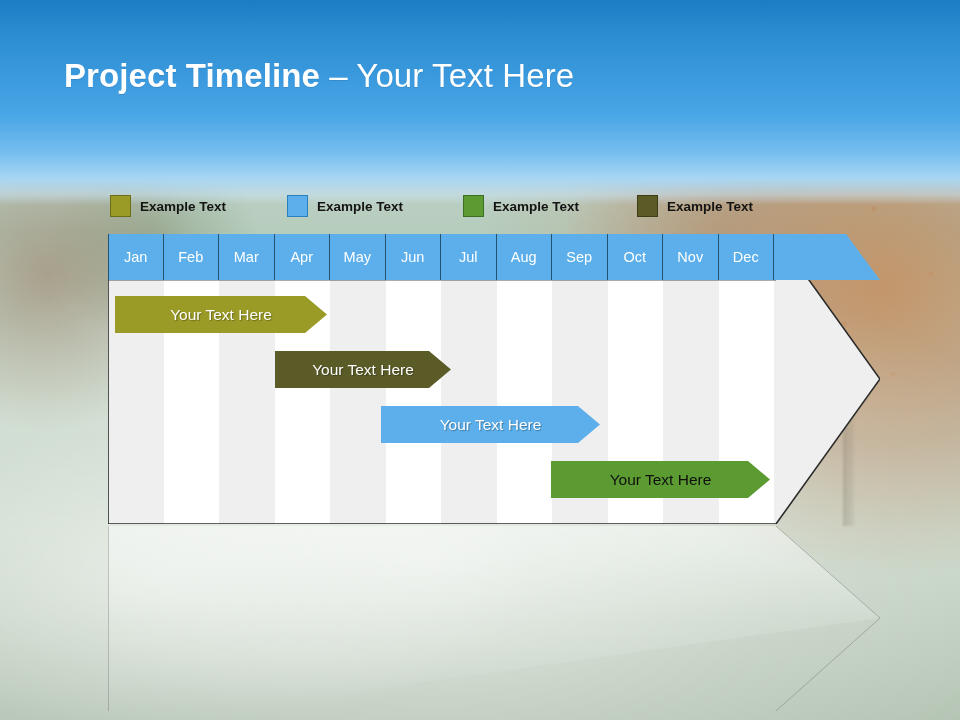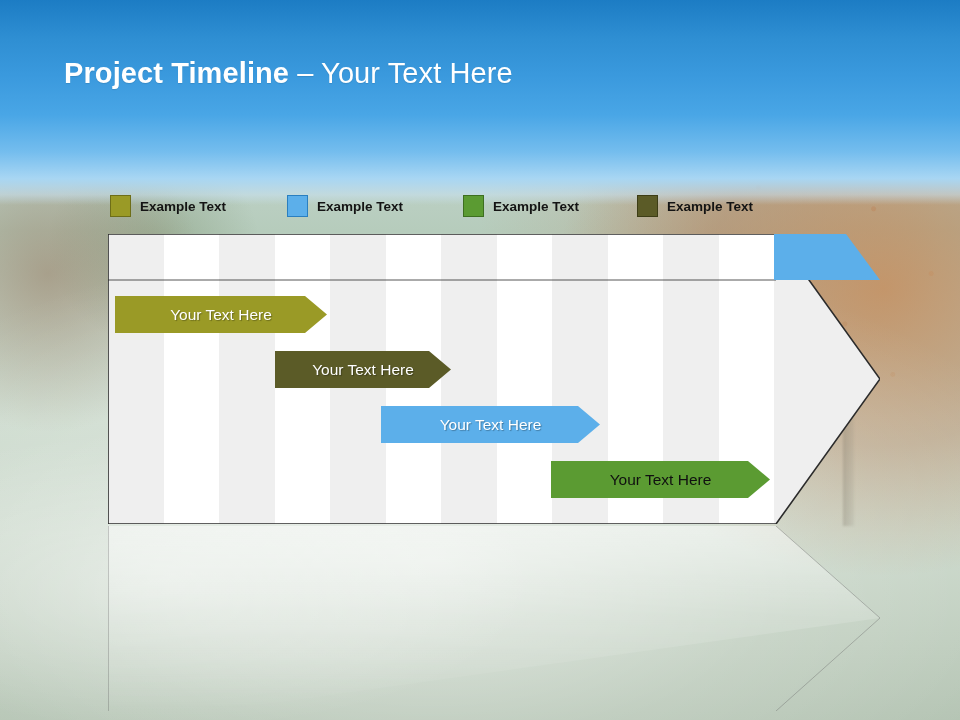--- a/index.html
+++ b/index.html
@@ -88,21 +88,21 @@
       #74bdee 74%,
       #a8d6f3 87%,
       rgba(200,226,243,0.55) 95%,
       rgba(214,232,243,0) 100%);
   }
 
   
   .title {
     position: absolute;
     left: 64px; top: 57px;
-    font-size: 29px;
+    font-size: 33px;
     color: #ffffff;
     letter-spacing: 0.1px;
     white-space: nowrap;
     text-shadow: 0 1px 1px rgba(0,0,0,0.10);
   }
   .title .t-bold { font-weight: bold; }
   .title .t-reg  { font-weight: normal; }
 
   
   .legend {
@@ -283,20 +283,34 @@
           <div class="stripe-tail"></div>
         </div>
     </div>
 
     <svg class="chart-outline" width="772" height="290" viewBox="0 0 772 290">
       <polygon points="0,0 668,0 772,145 668,290 0,290" fill="none" stroke="#2b2b2b" stroke-width="1.6"></polygon>
       <line x1="0" y1="46" x2="668" y2="46" stroke="#2b2b2b" stroke-width="0.8"></line>
     </svg>
 
     <div class="month-cap"></div>
+    <div class="months" id="months">
+        <div class="month" style="background: rgb(92, 175, 234); color: rgb(255, 255, 255);">Jan</div>
+        <div class="month" style="background: rgb(92, 175, 234); color: rgb(255, 255, 255);">Feb</div>
+        <div class="month" style="background: rgb(92, 175, 234); color: rgb(255, 255, 255);">Mar</div>
+        <div class="month" style="background: rgb(92, 175, 234); color: rgb(255, 255, 255);">Apr</div>
+        <div class="month" style="background: rgb(92, 175, 234); color: rgb(255, 255, 255);">May</div>
+        <div class="month" style="background: rgb(92, 175, 234); color: rgb(255, 255, 255);">Jun</div>
+        <div class="month" style="background: rgb(92, 175, 234); color: rgb(255, 255, 255);">Jul</div>
+        <div class="month" style="background: rgb(92, 175, 234); color: rgb(255, 255, 255);">Aug</div>
+        <div class="month" style="background: rgb(92, 175, 234); color: rgb(255, 255, 255);">Sep</div>
+        <div class="month" style="background: rgb(92, 175, 234); color: rgb(255, 255, 255);">Oct</div>
+        <div class="month" style="background: rgb(92, 175, 234); color: rgb(255, 255, 255);">Nov</div>
+        <div class="month" style="background: rgb(92, 175, 234); color: rgb(255, 255, 255);">Dec</div>
+      </div>
 
     <div id="bars">
         <div class="bar" style="left: 7px; top: 62px; width: 212px; background: rgb(154, 154, 38);">
           <span class="bar-label-light">Your  Text Here</span>
         </div>
         <div class="bar" style="left: 167px; top: 117px; width: 176px; background: rgb(91, 91, 39);">
           <span class="bar-label-light">Your  Text Here</span>
         </div>
         <div class="bar" style="left: 273px; top: 172px; width: 219px; background: rgb(92, 175, 234);">
           <span class="bar-label-light">Your  Text Here</span>

